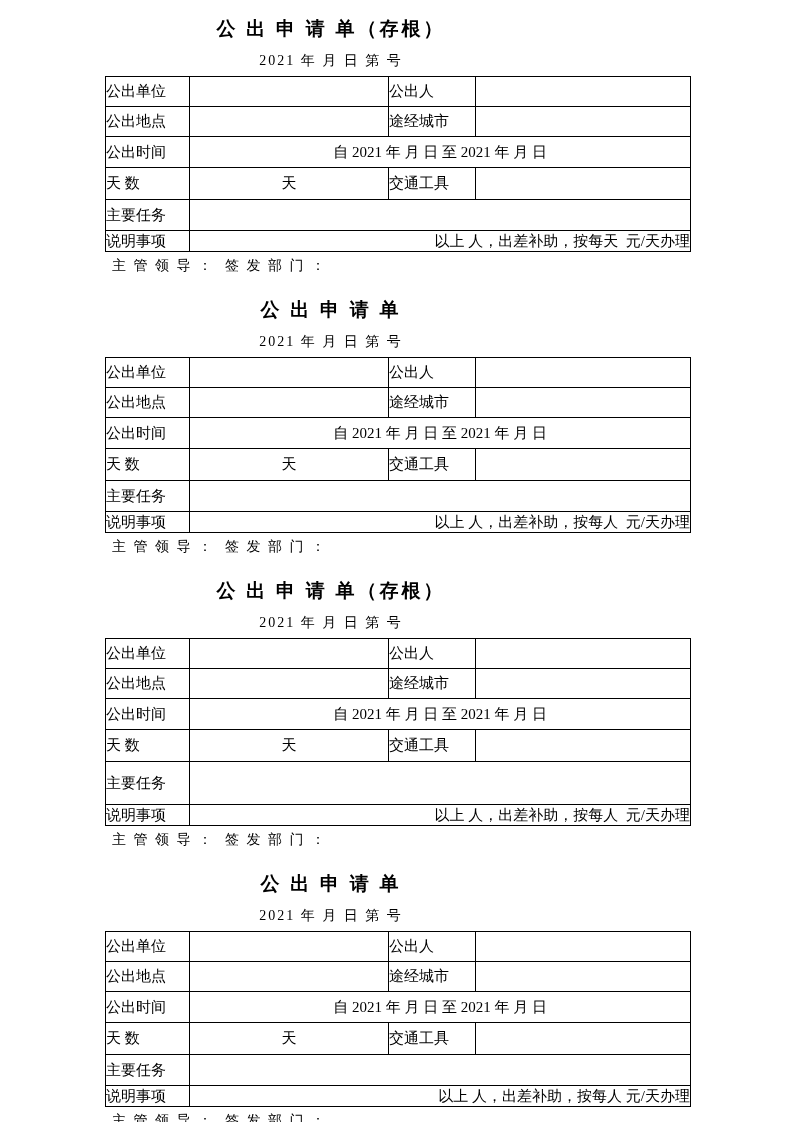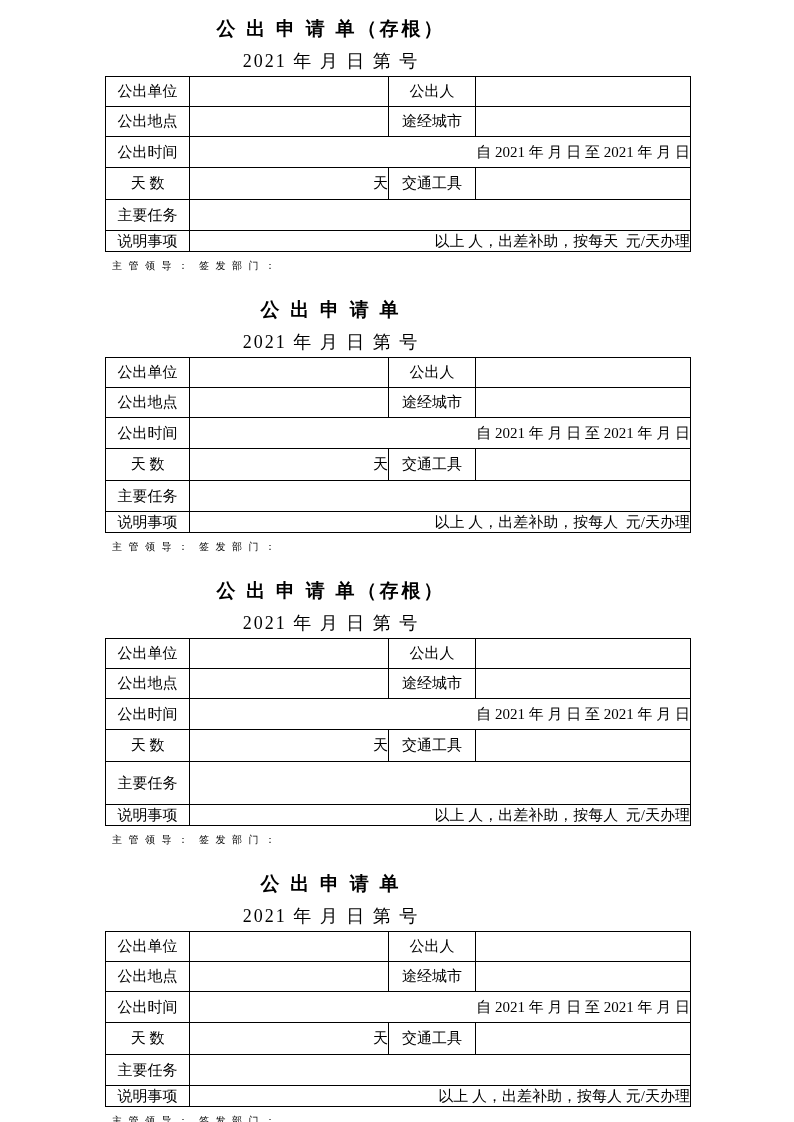--- a/index.html
+++ b/index.html
@@ -23,21 +23,21 @@
   .form-title {
     text-align: center;
     font-weight: bold;
     font-size: 19px;
     letter-spacing: 3px;
     line-height: 26px;
     white-space: pre;
   }
   .form-subtitle {
     text-align: center;
-    font-size: 18px;
+    font-size: 14px;
     letter-spacing: 2px;
     line-height: 20px;
     margin-top: 9px;
     white-space: pre;
   }
   table.form-table {
     border-collapse: collapse;
     table-layout: fixed;
     width: 585px;
     margin-left: 105px;
@@ -48,38 +48,38 @@
     font-size: 15px;
     padding: 0;
     overflow: hidden;
     white-space: pre;
   }
   col.c1 { width: 84px; }
   col.c2 { width: 199px; }
   col.c3 { width: 87px; }
   col.c4 { width: 215px; }
   td.label-cell {
-    text-align: center;
+    text-align: left;
     padding-right: 5px;
   }
-  td.center-cell { text-align: right; }
+  td.center-cell { text-align: center; }
   td.note-cell {
     text-align: right;
     padding-left: 7px;
   }
   tr.r-std  { height: 30px; }
   tr.r-time { height: 31px; }
   tr.r-days { height: 32px; margin-top: 16px; }
   tr.r-task { height: 31px; }
   tr.r-note { height: 21px; }
   .section-3 tr.r-task { height: 43px; }
   .form-footer {
     margin-left: 112px;
     margin-top: 4px;
-    font-size: 10px;
+    font-size: 14px;
     letter-spacing: 2px;
     line-height: 20px;
     white-space: pre;
   }
   .section-1 { padding-top: 16px; }
   .section-2, .section-3, .section-4 { padding-top: 21px; font-family: Liberation Serif, serif; }
 </style>
 </head>
 <body>
 

